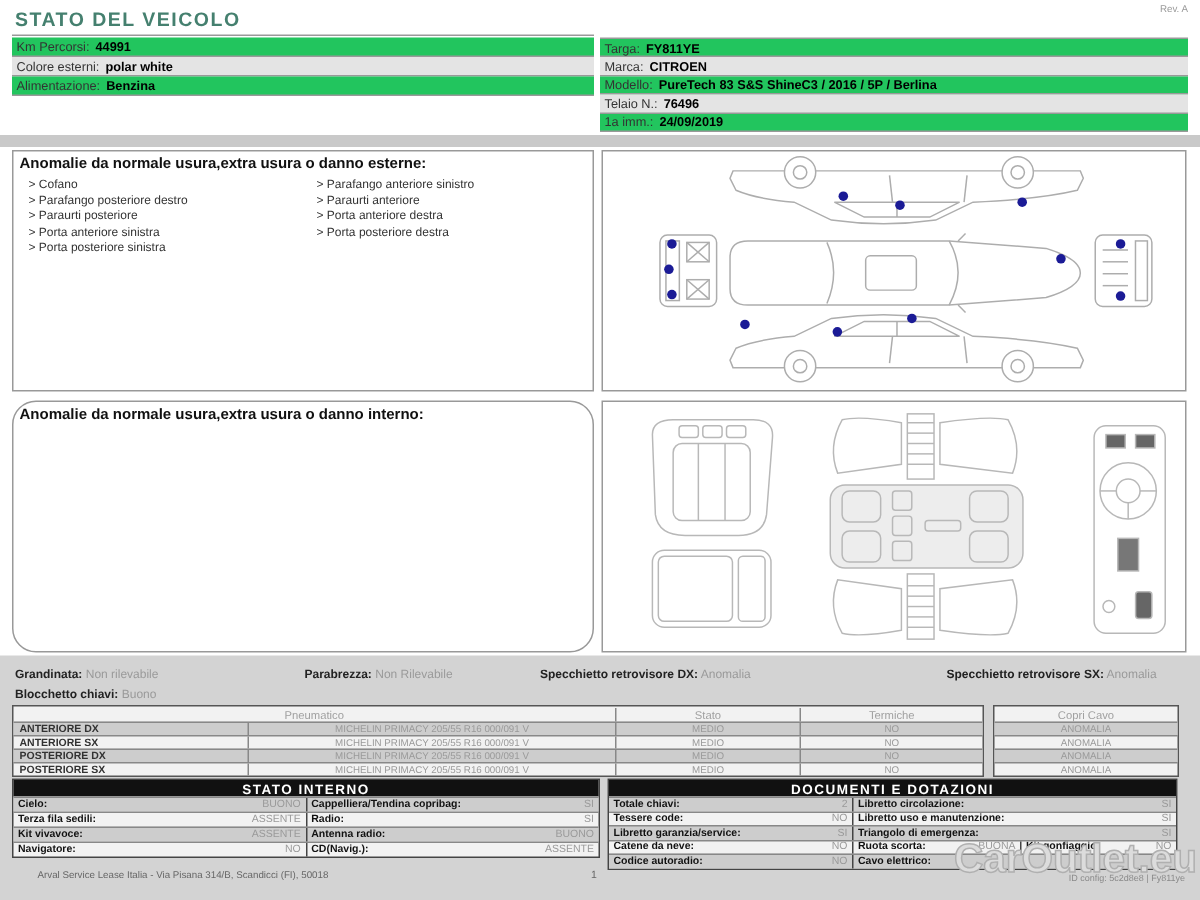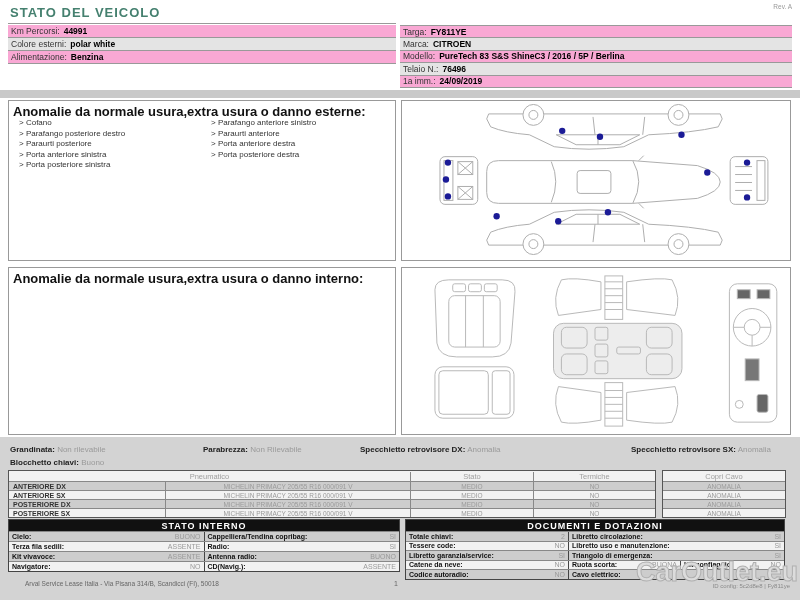--- a/index.html
+++ b/index.html
@@ -5,36 +5,36 @@
   * { box-sizing: border-box; margin: 0; padding: 0; }
   html,body { width:800px; height:600px; background:#fff; font-family:"Liberation Sans", sans-serif; }
   .page { position:relative; width:800px; height:600px; overflow:hidden; background:#fff; }
 
   .title { position:absolute; left:10px; top:5px; font-size:13px; font-weight:bold; color:#45806F; letter-spacing:1px; }
   .rev { position:absolute; right:8px; top:3px; font-size:6.5px; color:#999; }
   .title-rule { position:absolute; left:8px; top:23px; width:388px; height:1px; background:#999; }
 
   .info-left { position:absolute; left:8px; top:25px; width:388px; }
   .info-right { position:absolute; left:400px; top:25px; width:392px; border-top:1px solid #999;text-align:right; }
-  .irow { height:13px; border-bottom:1px solid #999; display:flex; align-items:center; gap:4px; font-size:8.5px; padding:0 3px; background:#f9a8d4; }
+  .irow { height:13px; border-bottom:1px solid #999; display:flex; align-items:center; gap:4px; font-size:8.5px; padding:0 3px; background:#22c55e; }
   .info-right .irow { height:12.4px; }
   .info-left .irow:nth-child(2),
   .info-right .irow:nth-child(2),
   .info-right .irow:nth-child(4) { background:#e4e4e4; }
   .irow .lbl { color:#333; white-space:nowrap; }
   .irow .val { font-weight:bold; color:#000; white-space:nowrap; }
 
   .band1 { position:absolute; left:0; top:90px; width:800px; height:8px; background:#c9c9c9; }
 
   .panel { position:absolute; background:#fff; border:1px solid #999; }
   .p1 { left:8px;  top:100px; width:388px; height:161px; }
   .p2 { left:401px; top:100px; width:390px; height:161px; }
-  .p3 { left:8px;  top:267px; width:388px; height:168px; }
+  .p3 { left:8px;  top:267px; width:388px; height:168px;border-radius:16px; }
   .p4 { left:401px; top:267px; width:390px; height:168px; }
-  .ptitle { font-size:13px; font-weight:bold; color:#111; padding:3px 4px 1px; }
+  .ptitle { font-size:10px; font-weight:bold; color:#111; padding:3px 4px 1px; }
   .alist { position:absolute; top:17px; list-style:none; font-size:8px; color:#333; line-height:10.5px; }
   .alist li::before { content:"> "; }
   .acol1 { left:10px; } .acol2 { left:202px; }
 
   .graysec { position:absolute; left:0; top:437px; width:800px; height:163px; background:#d3d3d3; }
   .check { position:absolute; font-size:8px; color:#9a9a9a; line-height:8.5px; }
   .check b { color:#222; }
   .c0 { left:10px; top:9px; } .c1 { left:203px; top:9px; width:112px; }
   .c2 { left:360px; top:9px; } .c3 { left:583px; top:9px;margin-left:48px; } .c4 { left:10px; top:22px; }
 

